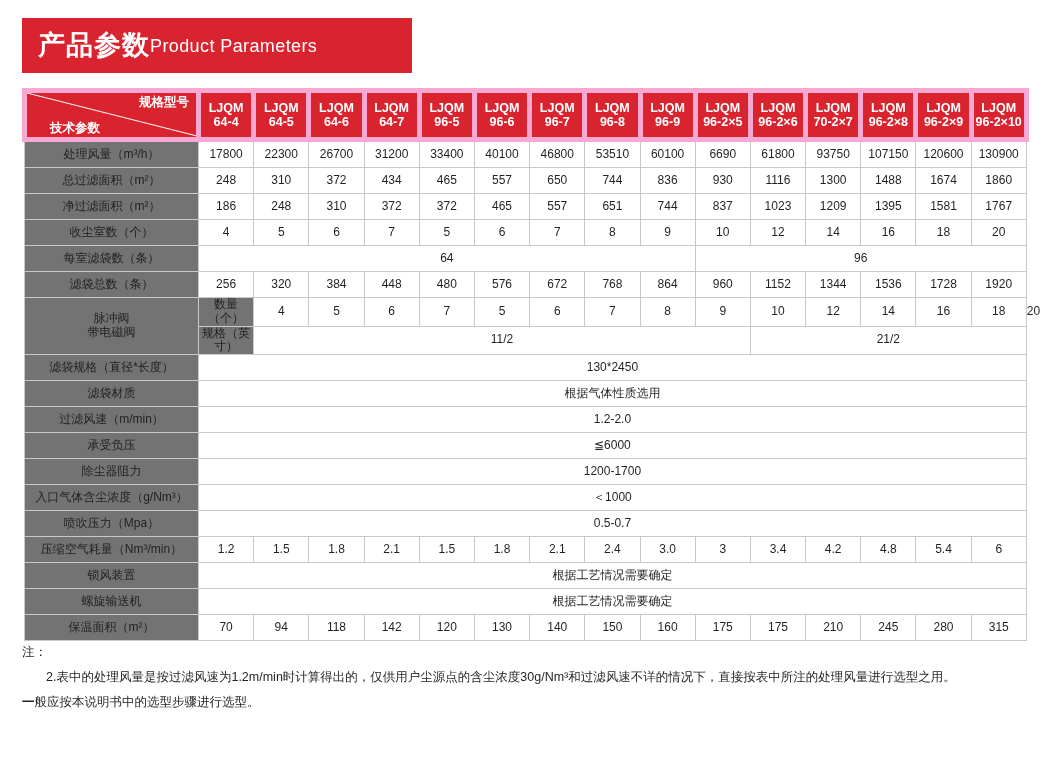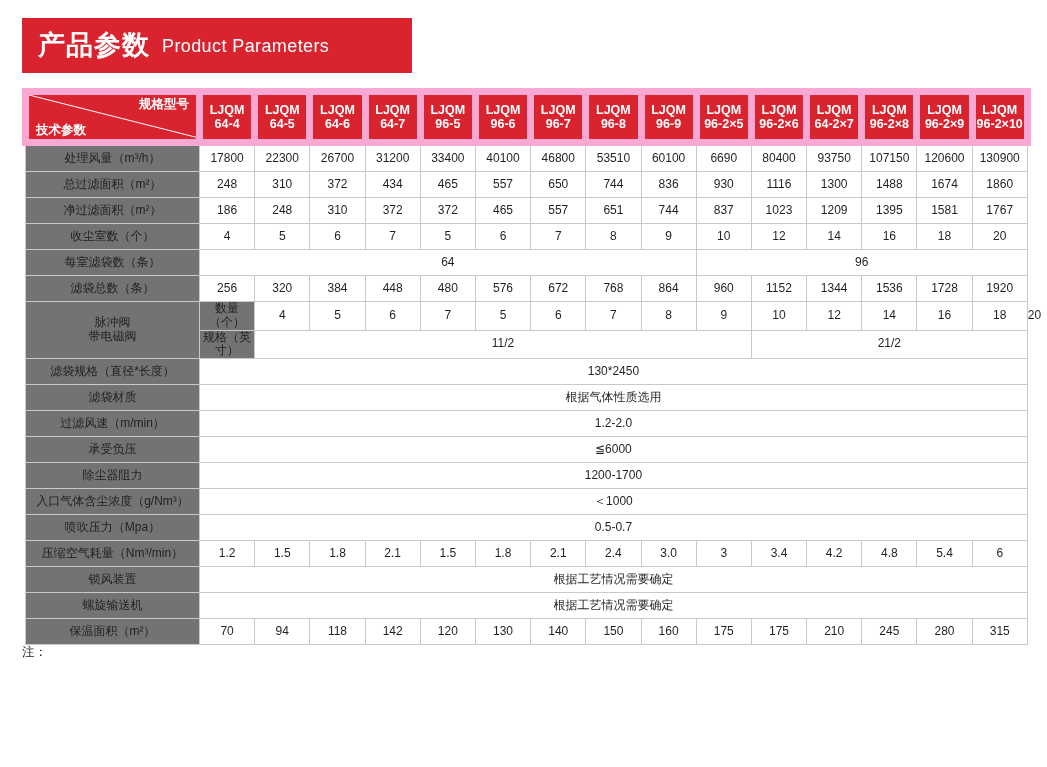--- a/index.html
+++ b/index.html
@@ -36,21 +36,21 @@
   .banner-cn {
     color: #ffffff;
     font-size: 27px;
     font-weight: bold;
     letter-spacing: 1px;
     line-height: 1;
   }
   .banner-en {
     color: #ffffff;
     font-size: 18px;
-    margin-left: 12px;
+    margin-left: 0;
     letter-spacing: 0.4px;
     line-height: 1;
   }
 
   
   .table-wrap {
     position: absolute;
     left: 22px;
     top: 88px;
     width: 1003px;
@@ -68,21 +68,21 @@
     padding: 0;
     height: 25px;
     line-height: 1.15;
     font-weight: normal;
     color: #231f20;
   }
   
   tr.head td {
     background: #d9232e;
     color: #ffffff;
-    border: 7px solid #f9a8d4;
+    border: 5px solid #f9a8d4;
     font-weight: bold;
     font-size: 12.5px;
     height: 44px;
   }
   td.corner {
     position: relative;
     width: 174px;
     padding: 0;
   }
   .corner-inner {
@@ -101,21 +101,21 @@
   .corner-tr {
     position: absolute;
     right: 7px;
     top: 2px;
     font-weight: bold;
     font-size: 12.5px;
     color: #fff;
   }
   .corner-bl {
     position: absolute;
-    left: 7px;
+    left: 23px;
     bottom: 2px;
     font-weight: bold;
     font-size: 12.5px;
     color: #fff;
   }
   .modelcell {
     font-size: 12px;
     line-height: 1.35;
   }
   .label {
@@ -216,21 +216,21 @@
             <td class="modelcell">
               <div>LJQM</div>
               <div>96-2×5</div>
             </td>
             <td class="modelcell">
               <div>LJQM</div>
               <div>96-2×6</div>
             </td>
             <td class="modelcell">
               <div>LJQM</div>
-              <div>64-2×7</div>
+              <div>70-2×7</div>
             </td>
             <td class="modelcell">
               <div>LJQM</div>
               <div>96-2×8</div>
             </td>
             <td class="modelcell">
               <div>LJQM</div>
               <div>96-2×9</div>
             </td>
             <td class="modelcell">
@@ -243,21 +243,21 @@
             <td class="val">17800</td>
             <td class="val">22300</td>
             <td class="val">26700</td>
             <td class="val">31200</td>
             <td class="val">33400</td>
             <td class="val">40100</td>
             <td class="val">46800</td>
             <td class="val">53510</td>
             <td class="val">60100</td>
             <td class="val">6690</td>
-            <td class="val">80400</td>
+            <td class="val">61800</td>
             <td class="val">93750</td>
             <td class="val">107150</td>
             <td class="val">120600</td>
             <td class="val">130900</td>
           </tr>
           <tr>
             <td class="label rowlabel" colspan="1">总过滤面积（m²）</td>
             <td class="val">248</td>
             <td class="val">310</td>
             <td class="val">372</td>
@@ -431,15 +431,17 @@
             <td class="val">245</td>
             <td class="val">280</td>
             <td class="val">315</td>
           </tr>
         </tbody>
     </table>
   </div>
 
   <div class="notes">
     <p class="n-title">注：</p>
+    <p class="indent"><span>2.表中的处理风量是按过滤风速为1.2m/min时计算得出的，仅供用户尘源点的含尘浓度30g/Nm³和过滤风速不详的情况下，直接按表中所注的处理风量进行选型之用。</span></p>
+    <p class="indent2"><span class="bold-one">一</span><span>般应按本说明书中的选型步骤进行选型。</span></p>
   </div>
 
 </div>
 
 </body></html>

